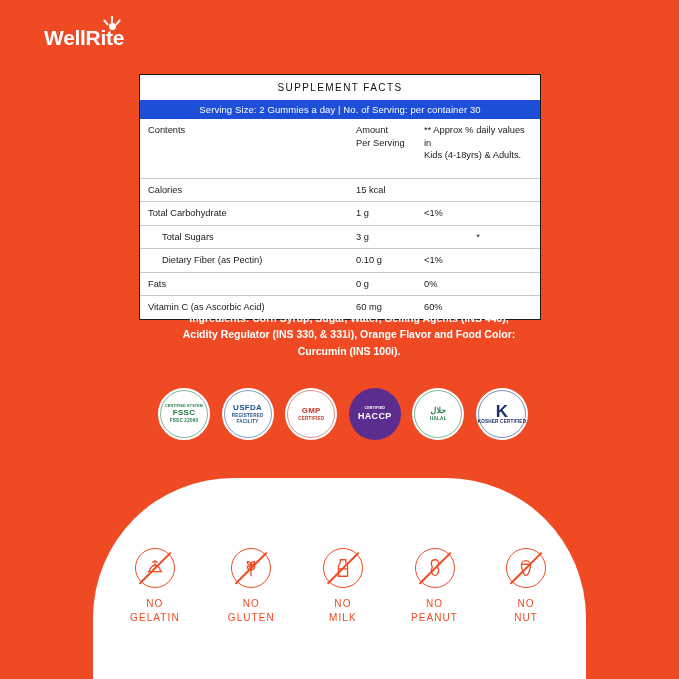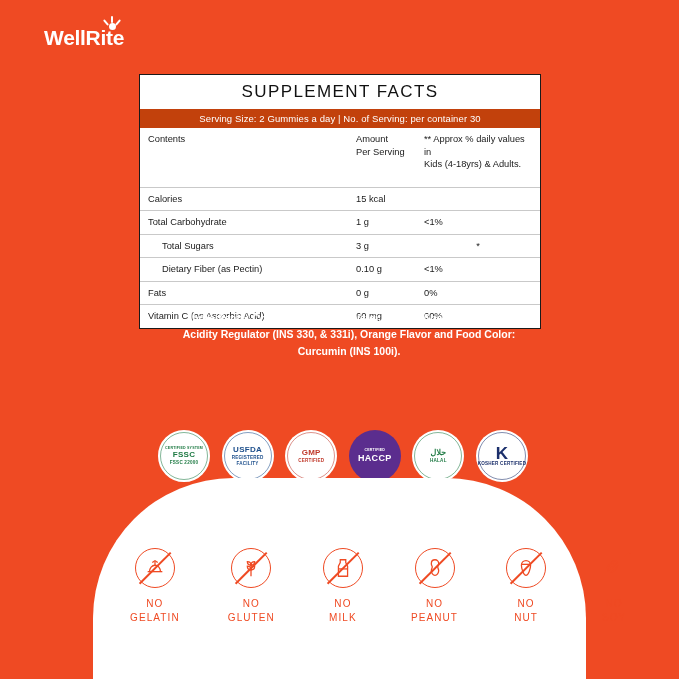--- a/index.html
+++ b/index.html
@@ -57,28 +57,28 @@
     position: absolute;
     left: 139px;
     top: 74px;
     width: 402px;
     background: #ffffff;
     border: 1px solid #1a1a1a;
     box-sizing: border-box;
   }
   .panel-title {
     text-align: center;
-    font-size: 17px;
+    font-size: 10px;
     letter-spacing: 1.4px;
     padding: 7px 0 7px;
     color: #111111;
     font-weight: normal;
   }
   .panel-serving {
-    background: #c2410c;
+    background: #1d4ed8;
     color: #ffffff;
     text-align: center;
     font-size: 9.5px;
     padding: 4px 0 4px;
     letter-spacing: 0.1px;
   }
   table {
     width: 100%;
     border-collapse: collapse;
     font-size: 9.3px;
@@ -112,21 +112,21 @@
     font-size: 10.5px;
     line-height: 1.55;
     font-weight: bold;
     padding-left: 41px;
   }
 
   
   .badges {
     position: absolute;
     left: 158px;
-    top: 430px;
+    top: 388px;
     width: 370px;
     display: flex;
     justify-content: space-between;
     align-items: center;
   }
   .badge {
     width: 52px;
     height: 52px;
     border-radius: 50%;
     background: #ffffff;

